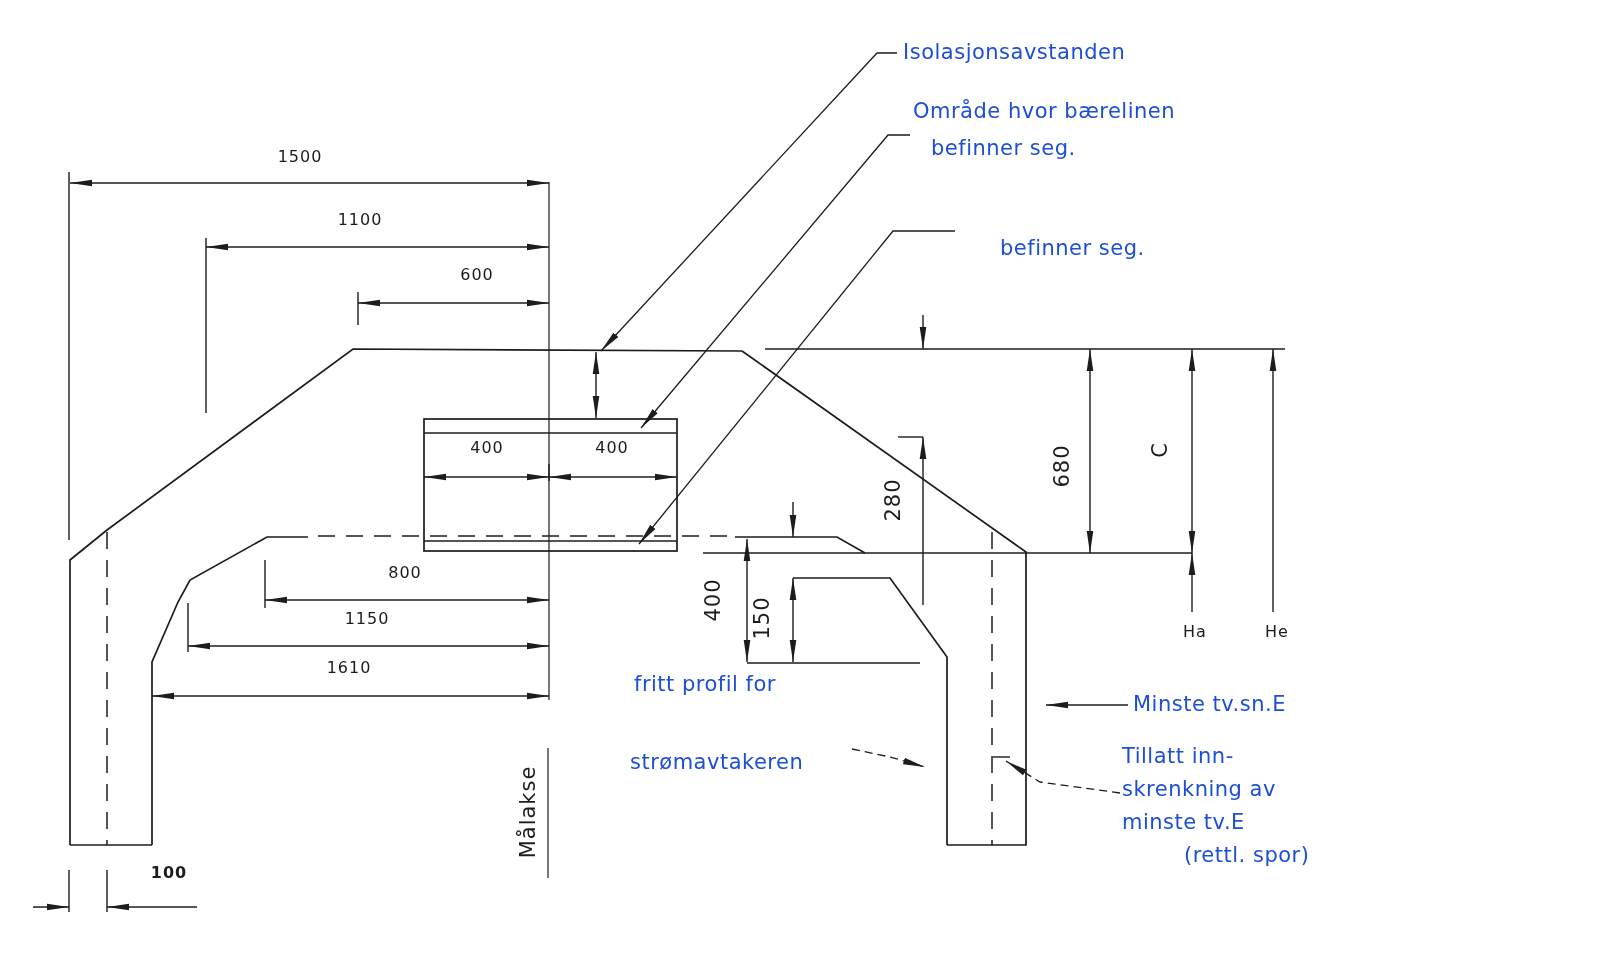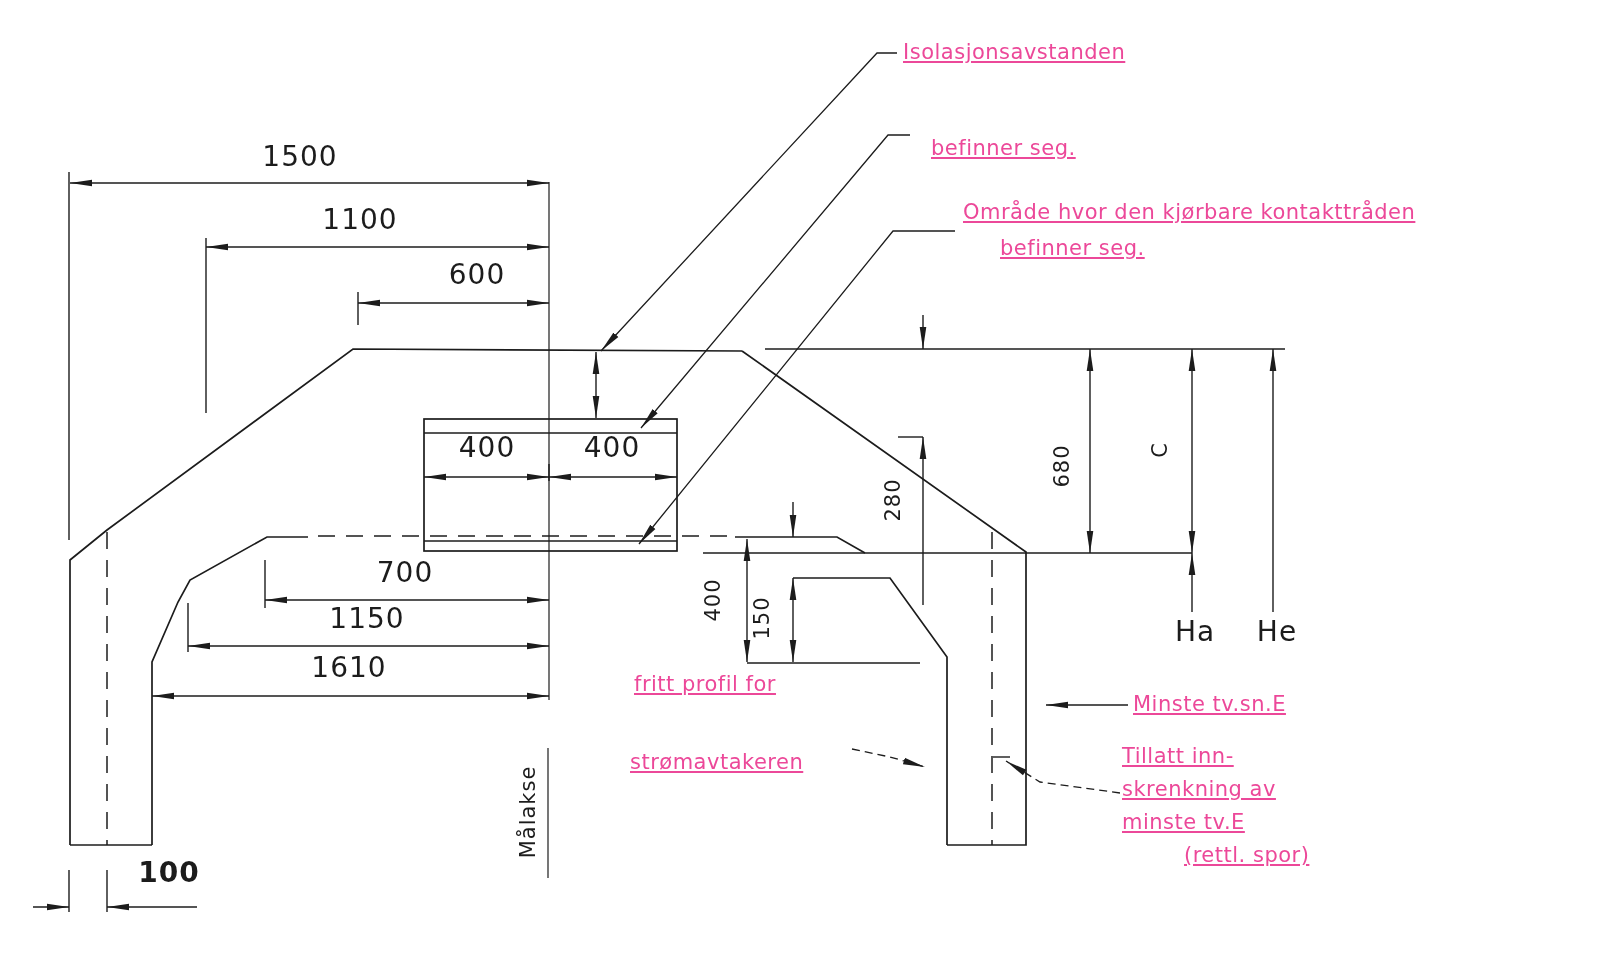--- a/index.html
+++ b/index.html
@@ -1,22 +1,22 @@
 <!DOCTYPE html>
 <html><head>
 <meta charset="utf-8">
 <style>
   html,body{margin:0;padding:0;background:#ffffff;}
   #stage{
     position:relative;width:1600px;height:960px;background:#ffffff;overflow:hidden;
     font-family:"DejaVu Sans","Liberation Sans",sans-serif;color:#1c1c1c;
   }
   #drawing{position:absolute;left:0;top:0;}
-  .lbl{position:absolute;font-size:21px;letter-spacing:0.5px;white-space:nowrap;color:#ec4899;text-decoration:underline;}
-  .num{position:absolute;font-size:28px;letter-spacing:1px;white-space:nowrap;color:#1c1c1c;
+  .lbl{position:absolute;font-size:21px;letter-spacing:0.5px;white-space:nowrap;color:#1d4ed8;}
+  .num{position:absolute;font-size:16px;letter-spacing:1px;white-space:nowrap;color:#1c1c1c;
        transform:translate(-50%,-50%);}
   .rot{position:absolute;font-size:21px;letter-spacing:1px;white-space:nowrap;color:#1c1c1c;
        transform:translate(-50%,-50%) rotate(-90deg);}
   
   .profile{stroke:#1c1c1c;stroke-width:1.7;fill:none;}
   .thin{stroke:#1c1c1c;stroke-width:1.4;fill:none;}
   .axis{stroke:#1c1c1c;stroke-width:1.2;fill:none;}
   .dash{stroke:#1c1c1c;stroke-width:1.5;fill:none;stroke-dasharray:17 11;}
   .ldr{stroke:#1c1c1c;stroke-width:1.3;fill:none;}
   .ldrd{stroke:#1c1c1c;stroke-width:1.3;fill:none;stroke-dasharray:8 5;}
@@ -123,39 +123,39 @@
       <polyline class="ldrd ae" points="1120,793 1040,782 1006,761"></polyline>
       <line class="thin" x1="993" y1="757" x2="1010" y2="757"></line>
     </g>
   </svg>
 
   <div class="num" style="left:300px;top:156px;">1500</div>
   <div class="num" style="left:360px;top:219px;">1100</div>
   <div class="num" style="left:433px;top:274px;margin-left:44px;">600</div>
   <div class="num" style="left:487px;top:447px;">400</div>
   <div class="num" style="left:612px;top:447px;">400</div>
-  <div class="num" style="left:405px;top:572px;">700</div>
+  <div class="num" style="left:405px;top:572px;">800</div>
   <div class="num" style="left:367px;top:618px;">1150</div>
   <div class="num" style="left:349px;top:667px;">1610</div>
   <div class="num" style="left:169px;top:872px;font-weight:bold;">100</div>
   <div class="num" style="left:1195px;top:631px;">Ha</div>
   <div class="num" style="left:1277px;top:631px;">He</div>
 
   <div class="rot" style="left:893px;top:500px;">280</div>
   <div class="rot" style="left:1062px;top:466px;">680</div>
   <div class="rot" style="left:1160px;top:450px;">C</div>
   <div class="rot" style="left:713px;top:600px;">400</div>
   <div class="rot" style="left:762px;top:618px;">150</div>
   <div class="rot" style="left:528px;top:812px;">Målakse</div>
 
   <div class="lbl" style="left:903px;top:40px;">Isolasjonsavstanden</div>
 
+  <div class="lbl" style="left:913px;top:99px;">Område hvor bærelinen</div>
   <div class="lbl" style="left:931px;top:136px;">befinner seg.</div>
 
-  <div class="lbl" style="left:963px;top:200px;">Område hvor den kjørbare kontakttråden</div>
   <div class="lbl" style="left:1000px;top:236px;">befinner seg.</div>
 
   <div class="lbl" style="left:634px;top:672px;">fritt profil for</div>
   <div class="lbl" style="left:630px;top:750px;">strømavtakeren</div>
 
   <div class="lbl" style="left:1133px;top:692px;">Minste tv.sn.E</div>
 
   <div class="lbl" style="left:1122px;top:744px;">Tillatt inn-</div>
   <div class="lbl" style="left:1122px;top:777px;">skrenkning av</div>
   <div class="lbl" style="left:1122px;top:810px;text-align:right;">minste tv.E</div>

